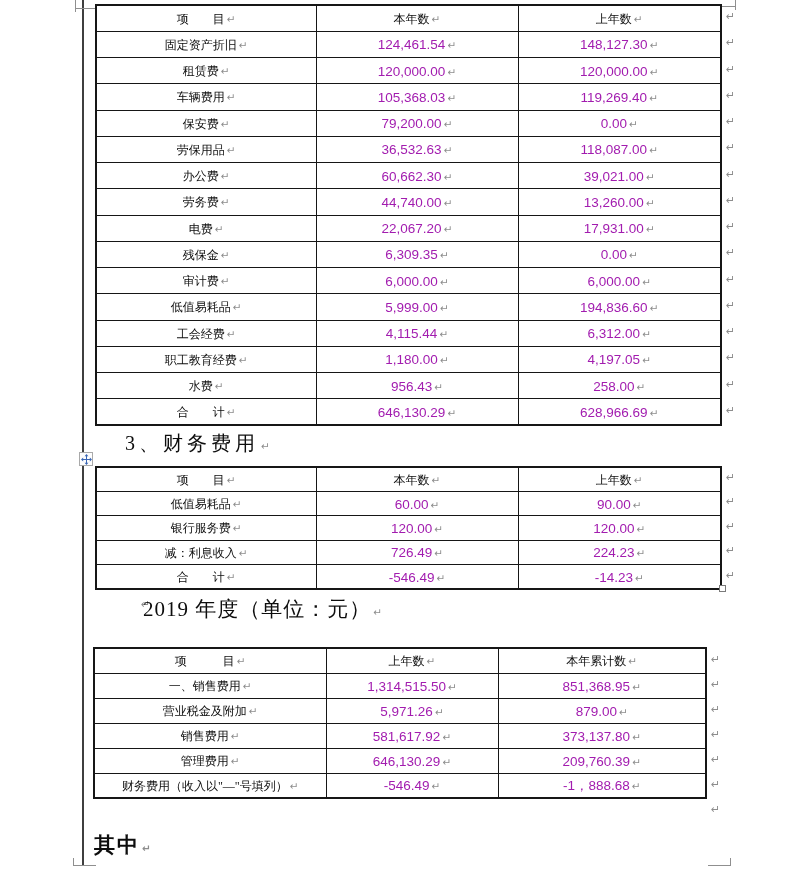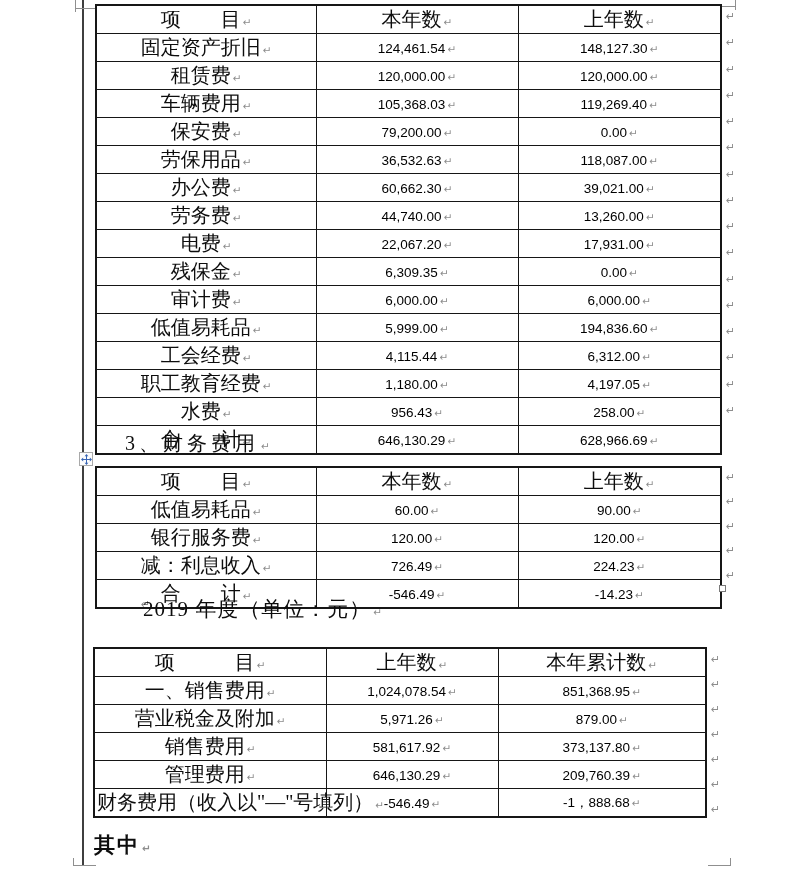--- a/index.html
+++ b/index.html
@@ -10,22 +10,22 @@
   
   .boundary-v{position:absolute;width:1.5px;background:#3f3f3f;}
   .tick{position:absolute;background:#8f8f8f;}
   
   .tbl-wrap{position:absolute;}
   table.doc-table{border-collapse:collapse;table-layout:fixed;border:2px solid #161616;background:#fff;}
   table.doc-table th,table.doc-table td{
     border:1.5px solid #161616;padding:0 2px;text-align:center;vertical-align:middle;
     white-space:nowrap;overflow:visible;font-weight:normal;
   }
-  .cell-cn{font-family:"Liberation Serif", serif;font-size:20px;color:#0d0d0d;}
-  .cell-num{font-family:"Liberation Sans", sans-serif;font-size:13.5px;color:#000000;}
+  .cell-cn{font-family:"Liberation Serif", serif;font-size:12px;color:#0d0d0d;}
+  .cell-num{font-family:"Liberation Sans", sans-serif;font-size:13.5px;color:#a21caf;}
   .pmark{font-family:"DejaVu Sans", sans-serif;font-size:10.5px;color:#8d8d8d;margin-left:2px;}
   .t1 table tr{height:26.25px;}
   .t2 table tr{height:24.4px;}
   .t3 table tr{height:25px;}
   .row-marks{position:absolute;top:0;display:flex;flex-direction:column;}
   .t1 .row-marks{left:631px;}
   .t2 .row-marks{left:631px;}
   .t3 .row-marks{left:618px;}
   .t1 .row-mark{height:26.25px;line-height:26.25px;}
   .t2 .row-mark{height:24.4px;line-height:24.4px;}
@@ -244,21 +244,21 @@
           <col style="width:208px">
         </colgroup>
     <tbody>
           <tr>
             <th><span class="cell-cn">项　　　目</span><span class="pmark">↵</span></th>
             <th><span class="cell-cn">上年数</span><span class="pmark">↵</span></th>
             <th><span class="cell-cn">本年累计数</span><span class="pmark">↵</span></th>
           </tr>
           <tr>
             <td><span class="cell-cn">一、销售费用</span><span class="pmark">↵</span></td>
-            <td><span class="cell-num">1,024,078.54</span><span class="pmark">↵</span></td>
+            <td><span class="cell-num">1,314,515.50</span><span class="pmark">↵</span></td>
             <td><span class="cell-num">851,368.95</span><span class="pmark">↵</span></td>
           </tr>
           <tr>
             <td><span class="cell-cn">营业税金及附加</span><span class="pmark">↵</span></td>
             <td><span class="cell-num">5,971.26</span><span class="pmark">↵</span></td>
             <td><span class="cell-num">879.00</span><span class="pmark">↵</span></td>
           </tr>
           <tr>
             <td><span class="cell-cn">销售费用</span><span class="pmark">↵</span></td>
             <td><span class="cell-num">581,617.92</span><span class="pmark">↵</span></td>

